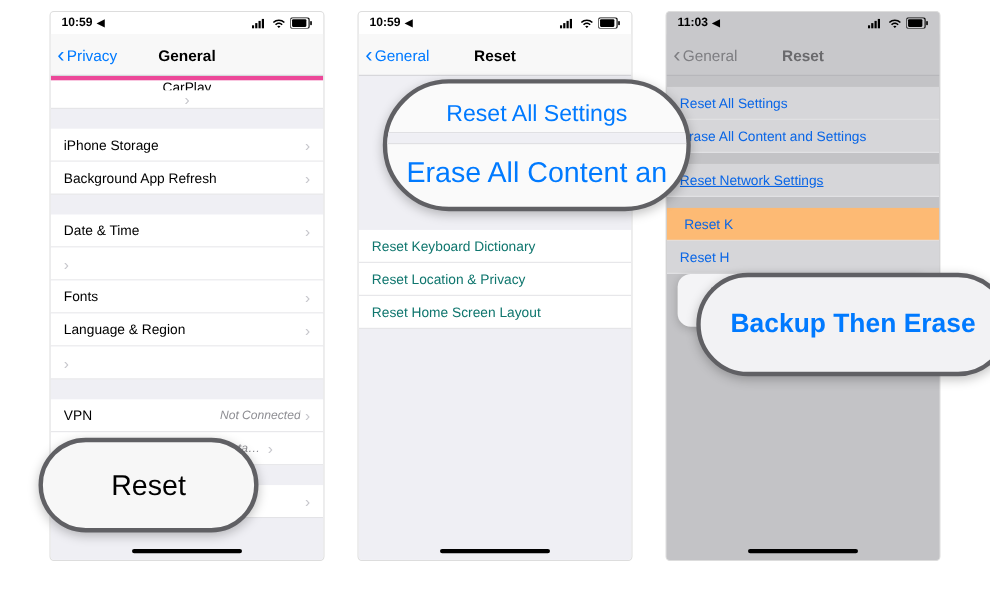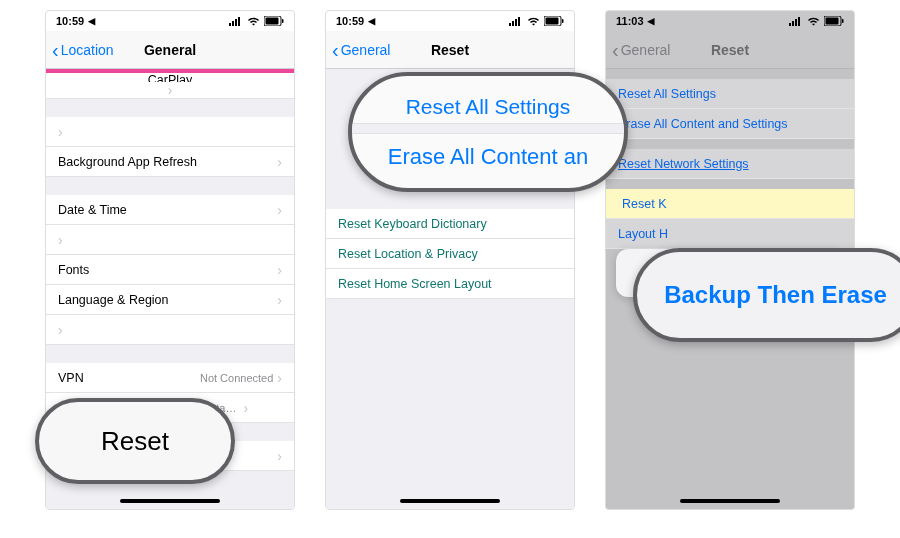--- a/index.html
+++ b/index.html
@@ -99,21 +99,21 @@
     display: flex;
     align-items: center;
     padding: 0 12px;
     font-size: 12.5px;
     color: #000;
     cursor: pointer;
     position: relative;
   }
   .row:first-child { border-top: 4px solid #ec4899; flex-direction: column; }
   .row .label { flex: 1; white-space: nowrap; overflow: hidden; text-overflow: ellipsis; }
-  .row .detail { color: #8e8e93; font-size: 11px; margin-right: 4px; white-space: nowrap; overflow: hidden; text-overflow: ellipsis; max-width: 140px;}
+  .row .detail { color: #8e8e93; font-size: 11px; margin-right: 4px; white-space: nowrap; overflow: hidden; text-overflow: ellipsis; max-width: 140px; font-style: italic;}
   .row .chev { color: #c7c7cc; font-size: 14px; }
   .row.link { color: #0f766e; font-size: 12.5px; }
 
   .home-indicator {
     position: absolute;
     bottom: 6px;
     left: 50%;
     transform: translateX(-50%);
     width: 100px;
     height: 4px;
@@ -134,21 +134,21 @@
     box-shadow: 0 3px 10px rgba(0,0,0,.25);
   }
   .callout.reset { left: 35px; top: 398px; width: 200px; height: 86px; font-size: 26px; color:#000; font-weight:400; }
   .callout.erase { left: 348px; top: 72px; width: 280px; height: 120px; flex-direction: column; font-size: 22px; color:#007aff; background:#fafafa; overflow:hidden; text-align:center; padding: 8px 0;}
   .callout.backup { left: 633px; top: 248px; width: 285px; height: 94px; font-size: 24px; color:#007aff; font-weight:600; background:#f2f2f4;}
   
   .callout.erase { align-items: flex-start; }
   .callout.erase .inner { width: 100%; }
   .callout.erase .r1 { color:#007aff; font-size:21px; padding:4px 14px; border-bottom:1px solid #e0e0e3; white-space:nowrap; overflow:hidden; }
   .callout.erase .rgap { height:10px; background:#efeff4; border-bottom:1px solid #e0e0e3;}
-  .callout.erase .r2 { color:#007aff; font-size:22px; padding:10px 14px 4px; white-space:nowrap; overflow:hidden; }
+  .callout.erase .r2 { color:#007aff; font-size:26px; padding:10px 14px 4px; white-space:nowrap; overflow:hidden; }
 
   
   .sheet {
     position: absolute;
     left: 10px; right: 10px;
     top: 180px;
     background: #f4f4f6;
     border-radius: 12px;
     overflow: hidden;
     box-shadow: 0 2px 8px rgba(0,0,0,.18);
@@ -186,31 +186,32 @@
         <svg width="20" height="10" viewBox="0 0 20 10">
             <rect x="0" y="0" width="17" height="10" rx="2" fill="none" stroke="#000" stroke-width="1"></rect>
             <rect x="1.5" y="1.5" width="13" height="7" rx="1" fill="#000"></rect>
             <rect x="18" y="3" width="1.5" height="4" rx=".7" fill="#000"></rect>
           </svg>
       </div>
     </div>
     <div class="nav-bar">
       <div class="back">
         <span style="font-size:20px;line-height:0;">‹</span>
-        <span>Location</span>
+        <span>Privacy</span>
       </div>
       <div class="nav-title">General</div>
     </div>
     <div class="content">
       <div class="row">
         <span class="label">CarPlay</span>
         <span class="chev">›</span>
       </div>
       <div class="section-gap"></div>
       <div class="row">
+        <span class="label">iPhone Storage</span>
         <span class="chev">›</span>
       </div>
       <div class="row">
         <span class="label">Background App Refresh</span>
         <span class="chev">›</span>
       </div>
       <div class="section-gap"></div>
       <div class="row">
         <span class="label">Date &amp; Time</span>
         <span class="chev">›</span>
@@ -332,25 +333,25 @@
         <span class="label">Reset All Settings</span>
       </div>
       <div class="row link" style="background:#d6d6d9;">
         <span class="label">Erase All Content and Settings</span>
       </div>
       <div class="section-gap sm"></div>
       <div class="row link" style="background:#d6d6d9;text-decoration:underline;">
         <span class="label">Reset Network Settings</span>
       </div>
       <div class="section-gap sm"></div>
-      <div class="row link" style="background:#fef9c3;padding-left:16px;">
+      <div class="row link" style="background:#fdba74;padding-left:16px;">
         <span class="label">Reset K</span>
       </div>
       <div class="row link" style="background:#d6d6d9;">
-        <span class="label">Layout H</span>
+        <span class="label">Reset H</span>
       </div>
 
       <div class="sheet">
         <div class="msg">Do you want to update your iCloud Backup before erasing?</div>
       </div>
     </div>
     <div class="home-indicator"></div>
   </div>
 
 </div>

